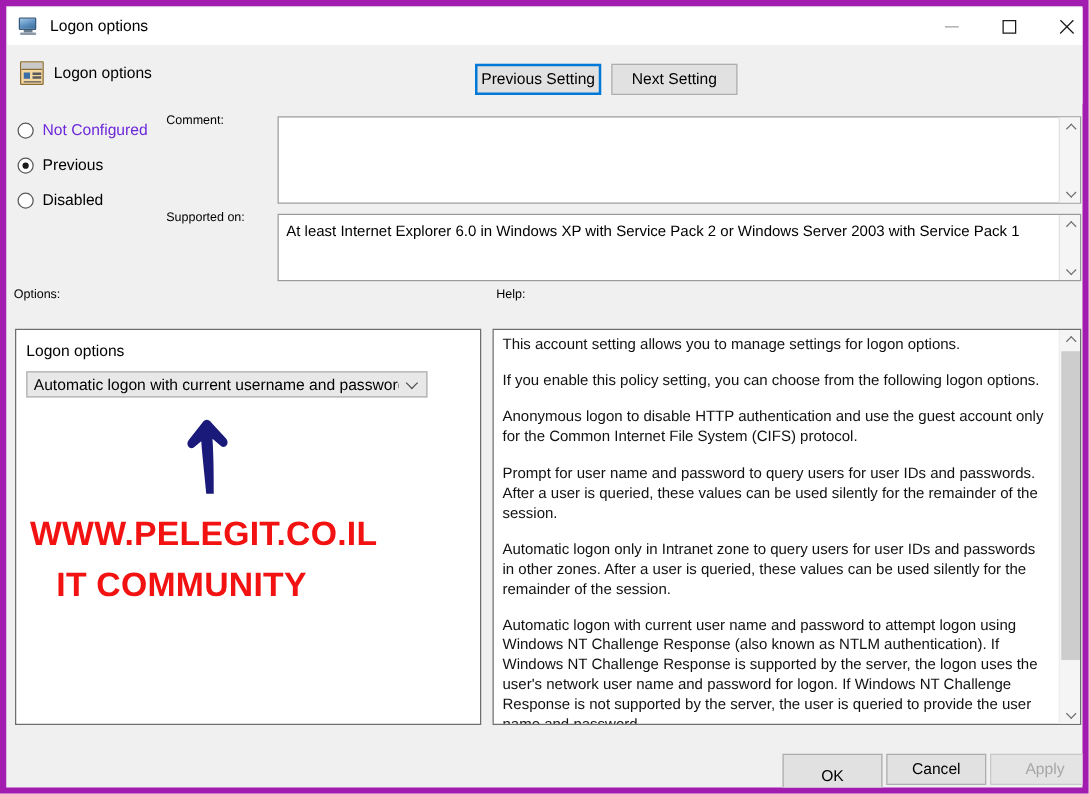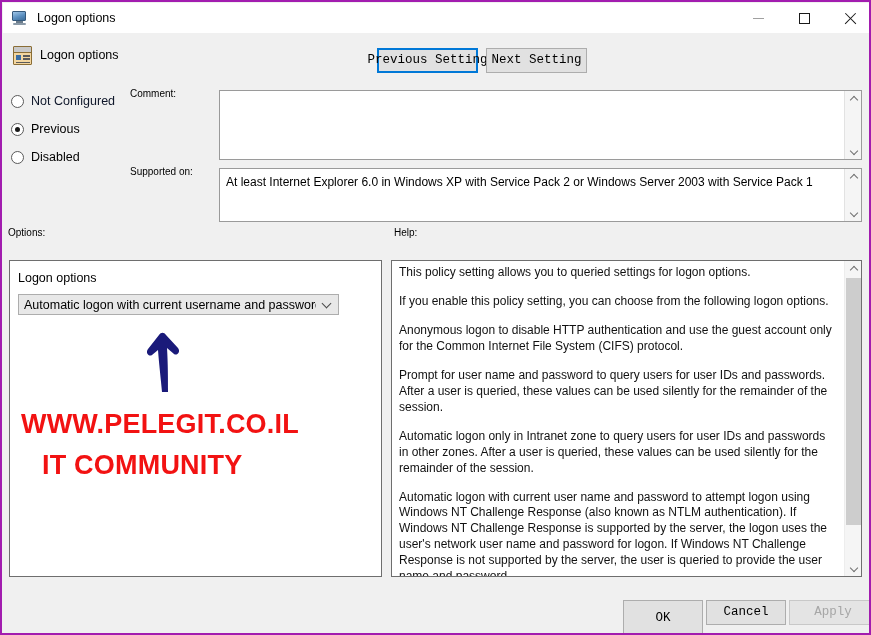--- a/index.html
+++ b/index.html
@@ -10,21 +10,21 @@
   body {
     font-family: "Liberation Sans", sans-serif;
     -webkit-font-smoothing: antialiased;
   }
 
   #window {
     position: relative;
     width: 871px;
     height: 635px;
     box-sizing: border-box;
-    border: 2px solid #a21caf;
+    border: 5px solid #a21caf;
     background: #f0f0f0;
     overflow: hidden;
   }
 
   
   .titlebar {
     position: absolute;
     left: 1px; top: 1px;
     width: 869px;
     height: 30px;
@@ -133,21 +133,21 @@
     position: absolute; left: 2px; top: 14.5px; width: 14px; height: 1.5px;
     background: #5a5a5a;
   }
   .header-title {
     position: absolute;
     left: 37px; top: 15px;
     font-size: 12.5px;
     color: #000000;
   }
   .btn {
-    font-family: Liberation Mono, monospace;
+    font-family: Liberation Sans, sans-serif;
     font-size: 12.5px;
     color: #000000;
     background: #e1e1e1;
     border: 1px solid #adadad;
     box-sizing: border-box;
     text-align: center;
     cursor: default;
     padding: 0;
     white-space: nowrap;
     line-height: 1;
@@ -203,21 +203,21 @@
     width: 5px; height: 5px;
     border-radius: 50%;
     background: #1a1a1a;
   }
   .radio-label {
     margin-left: 7px;
     font-size: 12.5px;
     color: #000000;
     white-space: nowrap;
   }
-  .radio-label.dim { color: #0f172a; }
+  .radio-label.dim { color: #6d28d9; }
 
   
   .field-label {
     position: absolute;
     font-size: 10px;
     color: #000000;
     white-space: nowrap;
   }
   #label-comment { left: 128px; top: 86px; }
   #label-supported-on { left: 128px; top: 164px; }
@@ -498,21 +498,21 @@
   </div>
 
   <svg id="watermark-arrow" viewBox="0 0 64 70">
     <path d="M28 68 C27 56 25 40 24 26 L18 31 C15 33 11 29 14 25 L25 11 C27 8 30 8 32 11 L44 24 C47 28 43 32 40 30 L33 24 C34 40 34 56 34 68 Z" fill="#1a1a7a"></path>
   </svg>
   <span id="watermark-line2">IT COMMUNITY</span>
   <span id="watermark-line1">WWW.PELEGIT.CO.IL</span>
 
   <div id="help-panel">
     <div id="help-content">
-      <p>This policy setting allows you to queried settings for logon options.</p>
+      <p>This account setting allows you to manage settings for logon options.</p>
       <p>If you enable this policy setting, you can choose from the following logon options.</p>
       <p>Anonymous logon to disable HTTP authentication and use the guest account only for the Common Internet File System (CIFS) protocol.</p>
       <p>Prompt for user name and password to query users for user IDs and passwords. After a user is queried, these values can be used silently for the remainder of the session.</p>
       <p>Automatic logon only in Intranet zone to query users for user IDs and passwords in other zones. After a user is queried, these values can be used silently for the remainder of the session.</p>
       <p>Automatic logon with current user name and password to attempt logon using Windows NT Challenge Response (also known as NTLM authentication). If Windows NT Challenge Response is supported by the server, the logon uses the user's network user name and password for logon. If Windows NT Challenge Response is not supported by the server, the user is queried to provide the user name and password.</p>
 
     </div>
     <div id="help-scrollbar">
       <div class="sb-arrow up">
           <span class="chev up"></span>

